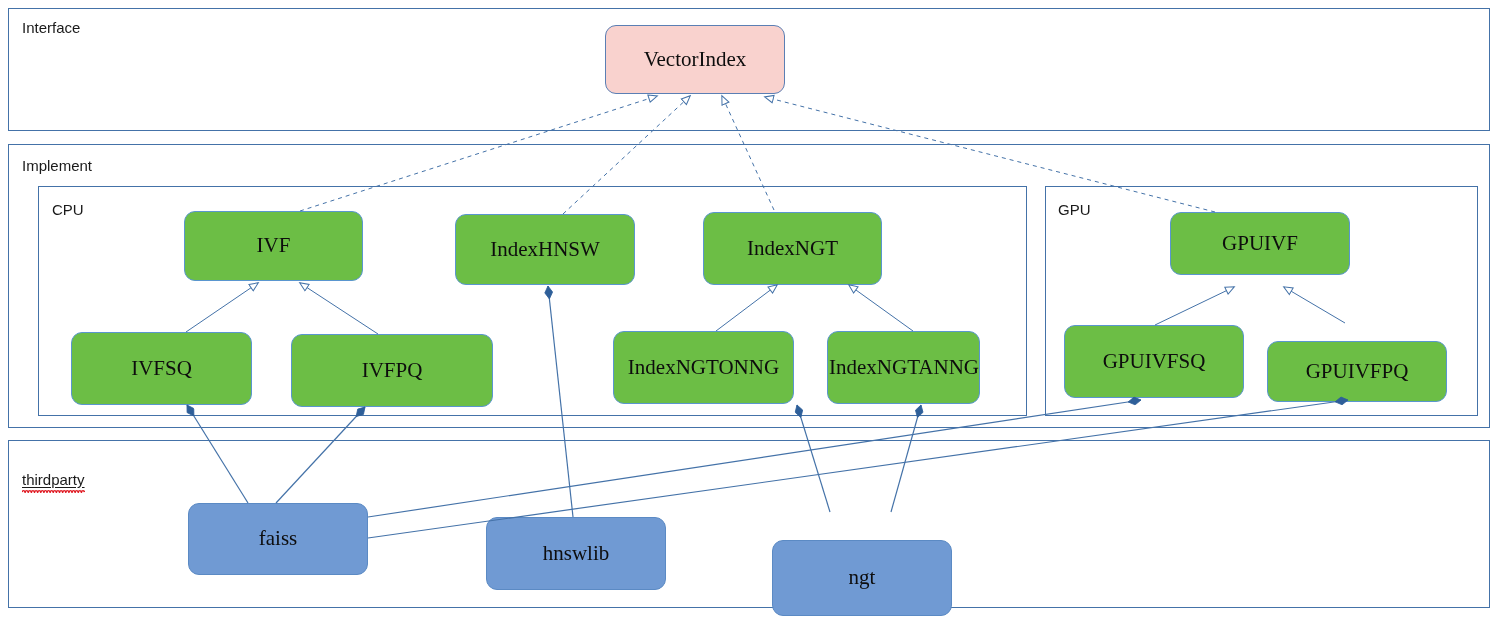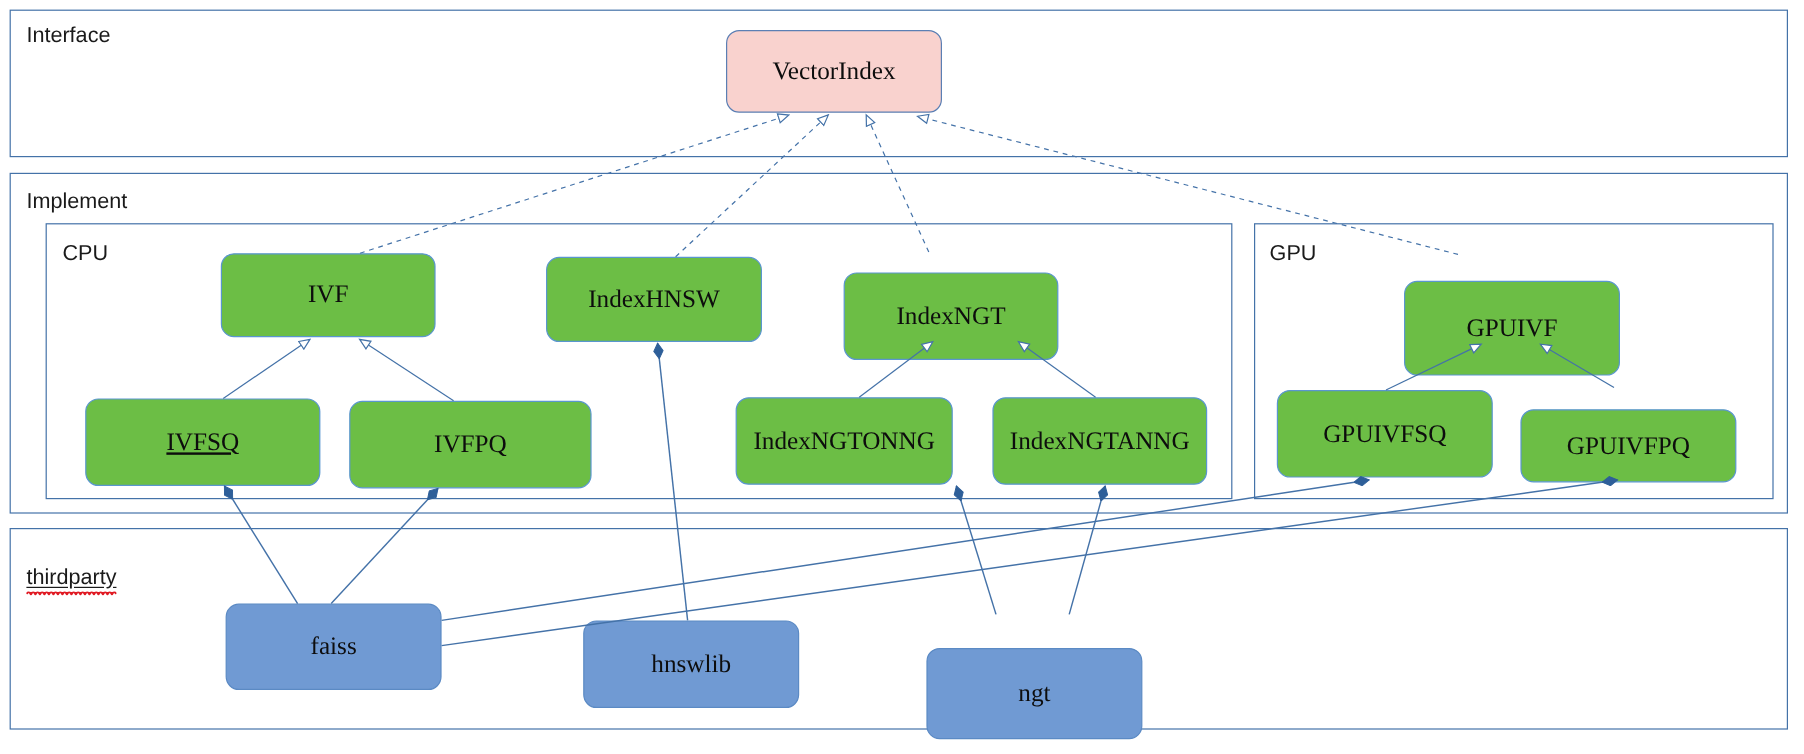--- a/index.html
+++ b/index.html
@@ -17,21 +17,21 @@
   }
   .group {
     position: absolute;
     border: 1px solid #4472a8;
     background: transparent;
     box-sizing: border-box;
   }
   .group-label {
     position: absolute;
     font-family: "Liberation Sans", "DejaVu Sans", sans-serif;
-    font-size: 18px;
+    font-size: 15px;
     color: #1a1a1a;
     white-space: nowrap;
     line-height: 1;
   }
   .group-label.spellcheck {
     text-decoration: underline;
     text-decoration-color: #1a1a1a;
     text-underline-offset: 2px;
   }
   .squiggle {
@@ -133,36 +133,36 @@
   <div class="layer-nodes" id="nodes-layer">
       <div class="node iface" style="left: 605px; top: 25px; width: 180px; height: 69px;">
         <span>VectorIndex</span>
       </div>
       <div class="node impl" style="left: 184px; top: 211px; width: 179px; height: 70px;">
         <span>IVF</span>
       </div>
       <div class="node impl" style="left: 455px; top: 214px; width: 180px; height: 71px;">
         <span>IndexHNSW</span>
       </div>
-      <div class="node impl" style="left: 703px; top: 227px; width: 179px; height: 73px;">
+      <div class="node impl" style="left: 703px; top: 212px; width: 179px; height: 73px;">
         <span>IndexNGT</span>
       </div>
-      <div class="node impl" style="left: 71px; top: 332px; width: 196px; height: 73px; text-decoration: underline;">
+      <div class="node impl" style="left: 71px; top: 332px; width: 181px; height: 73px;">
         <span>IVFSQ</span>
       </div>
       <div class="node impl" style="left: 291px; top: 334px; width: 202px; height: 73px;">
         <span>IVFPQ</span>
       </div>
       <div class="node impl" style="left: 613px; top: 331px; width: 181px; height: 73px;">
         <span>IndexNGTONNG</span>
       </div>
-      <div class="node impl" style="left: 827px; top: 331px; width: 179px; height: 73px;">
+      <div class="node impl" style="left: 827px; top: 331px; width: 153px; height: 73px; justify-content: flex-end;">
         <span>IndexNGTANNG</span>
       </div>
-      <div class="node impl" style="left: 1170px; top: 212px; width: 180px; height: 79px; margin-top: 22px;">
+      <div class="node impl" style="left: 1170px; top: 212px; width: 180px; height: 63px;">
         <span>GPUIVF</span>
       </div>
       <div class="node impl" style="left: 1064px; top: 325px; width: 180px; height: 73px;">
         <span>GPUIVFSQ</span>
       </div>
       <div class="node impl" style="left: 1267px; top: 341px; width: 180px; height: 61px;">
         <span>GPUIVFPQ</span>
       </div>
       <div class="node third" style="left: 188px; top: 503px; width: 180px; height: 72px;">
         <span>faiss</span>

